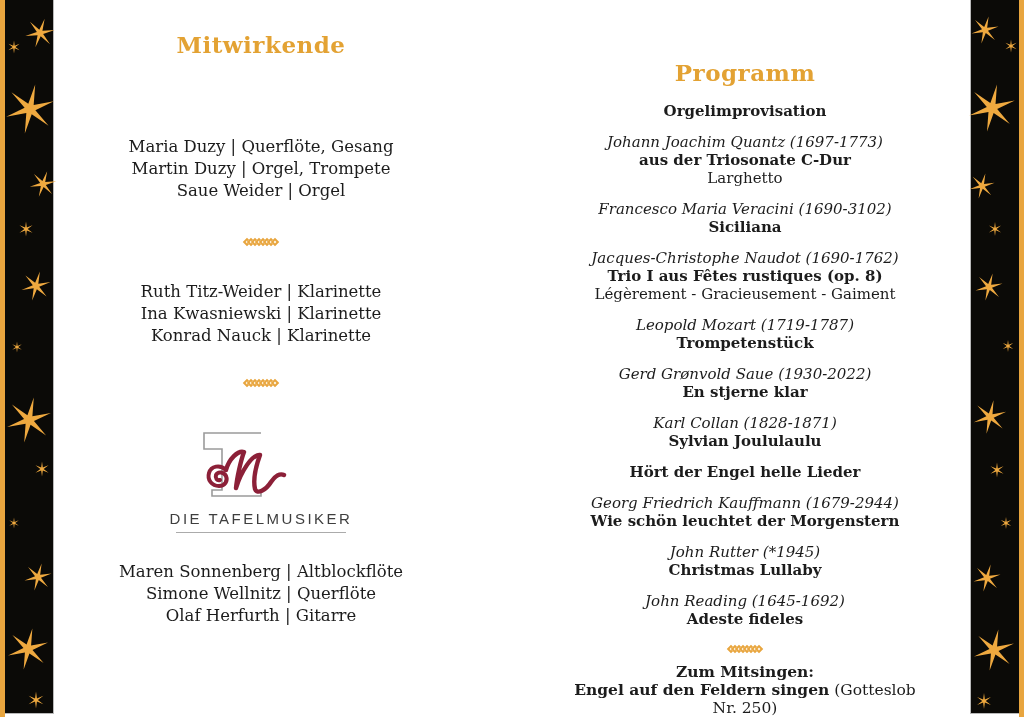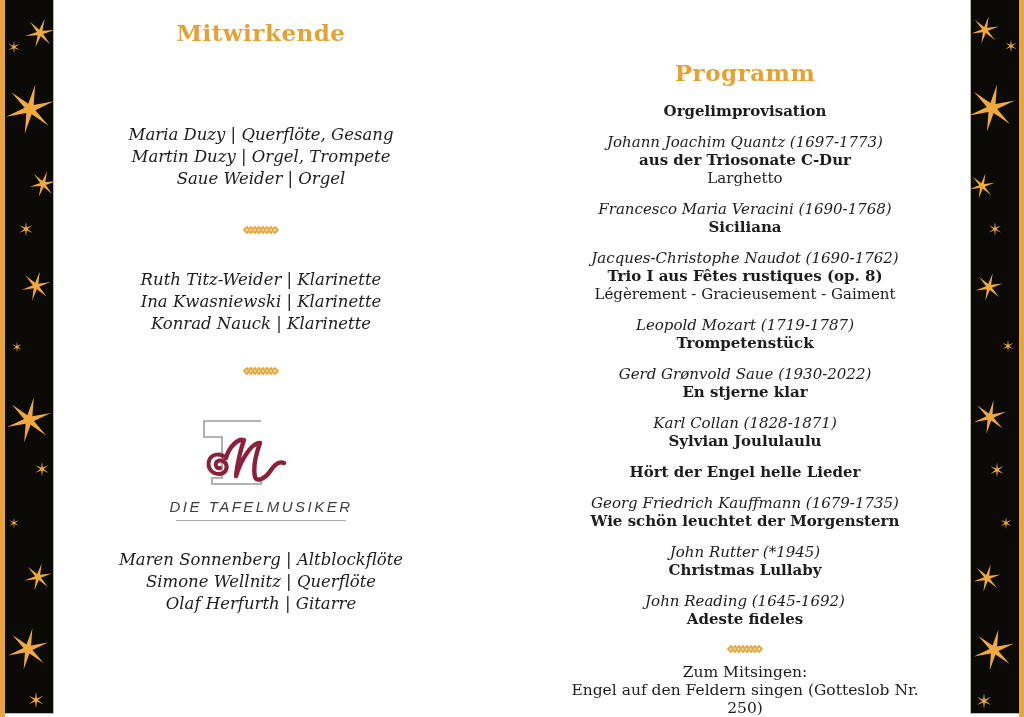--- a/index.html
+++ b/index.html
@@ -11,27 +11,27 @@
   
   .band{position:absolute;top:0;height:713px;width:48px;background:#0b0a07;}
   .band-left{left:5px;border-right:1px solid #b9b9b9;border-bottom:1px solid #b9b9b9;}
   .band-right{right:5px;border-left:1px solid #b9b9b9;border-bottom:1px solid #b9b9b9;}
   .gold-stripe{position:absolute;top:0;height:717px;width:5px;background:#e8a53e;}
   .gold-left{left:0;}
   .gold-right{right:0;}
   .band svg{position:absolute;left:0;top:0;overflow:visible;}
 
   
-  .col-left{position:absolute;left:75px;top:0;width:372px;height:629px;text-align:center;}
+  .col-left{position:absolute;left:75px;top:12px;width:372px;height:629px;text-align:center;}
   .col-right{position:absolute;left:563px;top:0;width:364px;height:717px;text-align:center;margin-top:40px;}
   h1.heading{
     position:absolute;left:0;right:0;top:19px;margin:0;
     font-size:23px;font-weight:bold;color:#e3a233;letter-spacing:.5px;
   }
-  .block{position:absolute;left:0;right:0;font-style:italic;}
+  .block{position:absolute;left:0;right:0;}
   .mline{font-size:16.5px;line-height:22px;}
 
   
   .divider{display:block;text-align:center;line-height:14px;}
   .dia{
     display:inline-block;width:6px;height:6px;box-sizing:border-box;
     border:2px solid #e8a53e;background:#fff8ea;
     transform:rotate(45deg);margin:0 -1px;vertical-align:middle;
   }
 
@@ -43,21 +43,21 @@
   }
   .logo-rule{width:170px;height:1px;background:#ababab;margin:5px auto 0;}
 
   
   .pflow{position:absolute;left:0;right:0;top:62px;}
   .pitem{margin:0 0 13px 0;font-size:15px;line-height:18px;}
   .composer{font-style:italic;text-align:center;}
   .ptitle{font-weight:bold;}
   .pdivider{margin:7px 0 8px 0;}
   .pfooter{font-size:15.5px;line-height:18px;}
-  .pfooter .bold{font-weight:normal;}
+  .pfooter .bold{font-weight:bold;}
 </style>
 </head>
 <body>
 
 <svg width="0" height="0" style="position:absolute">
   <defs>
     <symbol id="star6" overflow="visible">
       <polygon fill="#efa93f" points="0,-50 5.5,-9.5 43.3,-25 11,0 43.3,25 5.5,9.5 0,50 -5.5,9.5 -43.3,25 -11,0 -43.3,-25 -5.5,-9.5"></polygon>
     </symbol>
   </defs>
@@ -145,21 +145,21 @@
       <div class="ptitle">Orgelimprovisation</div>
     </div>
 
     <div class="pitem">
       <div class="composer">Johann Joachim Quantz (1697-1773)</div>
       <div class="ptitle">aus der Triosonate C-Dur</div>
       <div class="psub">Larghetto</div>
     </div>
 
     <div class="pitem">
-      <div class="composer">Francesco Maria Veracini (1690-1768)</div>
+      <div class="composer">Francesco Maria Veracini (1690-3102)</div>
       <div class="ptitle">Siciliana</div>
     </div>
 
     <div class="pitem">
       <div class="composer">Jacques-Christophe Naudot (1690-1762)</div>
       <div class="ptitle">Trio I aus Fêtes rustiques (op. 8)</div>
       <div class="psub">Légèrement - Gracieusement - Gaiment</div>
     </div>
 
     <div class="pitem">
@@ -175,21 +175,21 @@
     <div class="pitem">
       <div class="composer">Karl Collan (1828-1871)</div>
       <div class="ptitle">Sylvian Joululaulu</div>
     </div>
 
     <div class="pitem">
       <div class="ptitle">Hört der Engel helle Lieder</div>
     </div>
 
     <div class="pitem">
-      <div class="composer">Georg Friedrich Kauffmann (1679-1735)</div>
+      <div class="composer">Georg Friedrich Kauffmann (1679-2944)</div>
       <div class="ptitle">Wie schön leuchtet der Morgenstern</div>
     </div>
 
     <div class="pitem">
       <div class="composer">John Rutter (*1945)</div>
       <div class="ptitle">Christmas Lullaby</div>
     </div>
 
     <div class="pitem">
       <div class="composer">John Reading (1645-1692)</div>

